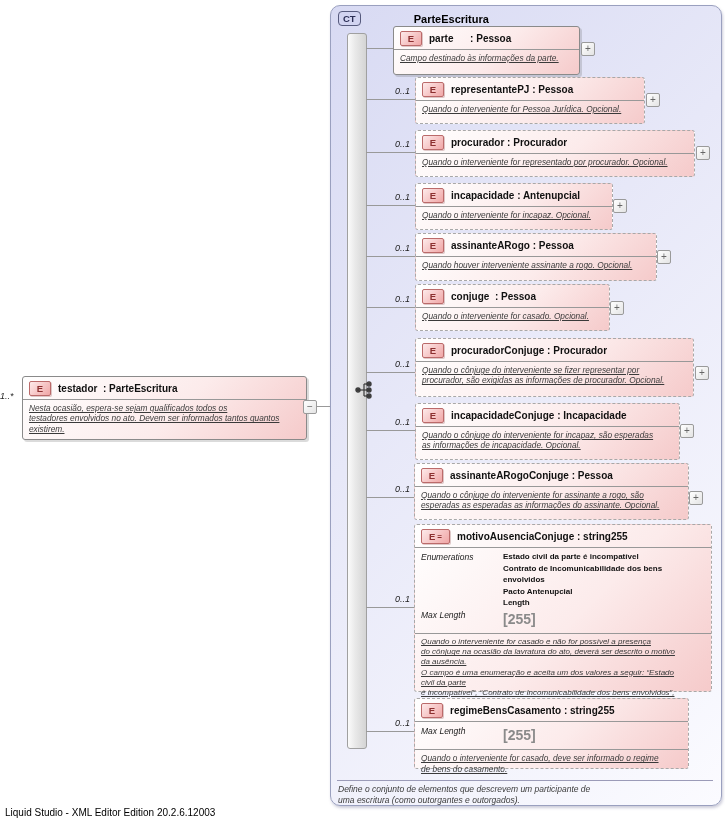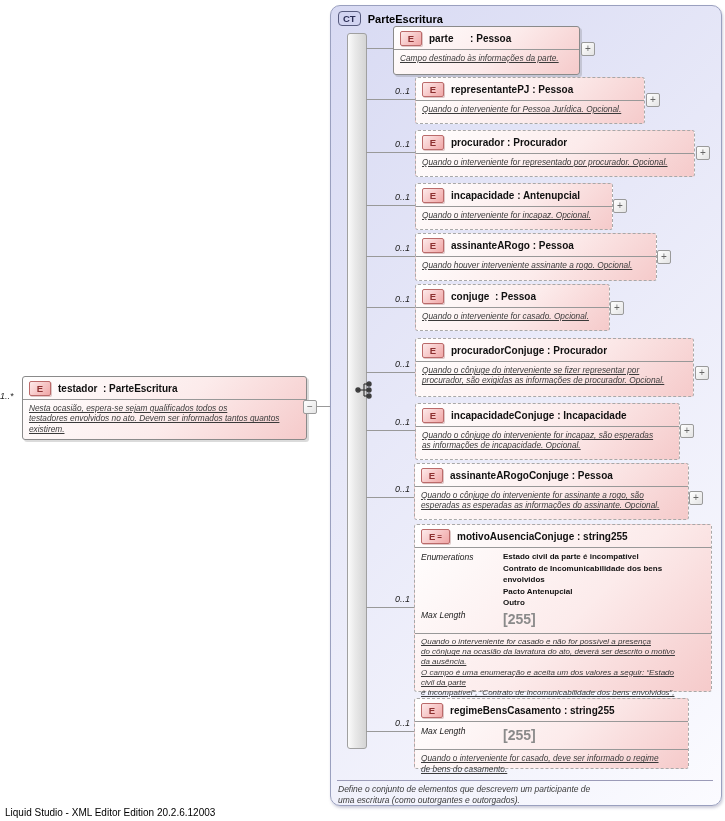--- a/index.html
+++ b/index.html
@@ -7,21 +7,21 @@
           font-family:"Liberation Sans",sans-serif;overflow:hidden;}
 
   
   .ct-container{position:absolute;left:330px;top:5px;width:390px;height:799px;
     border:1px solid #9aa0bf;border-radius:10px;
     background:linear-gradient(135deg,#d8daf3 0%,#e7e8f8 40%,#fbfbff 100%);
     box-shadow:1px 2px 3px rgba(110,110,150,.35);}
   .ct-header{position:absolute;left:7px;top:5px;display:flex;align-items:center;gap:7px;}
   .ct-badge{border:1px solid #565a7d;border-radius:4px;background:#d2d4f1;color:#2b2e55;
     font-size:9.5px;font-weight:bold;padding:1px 4px;line-height:11px;}
-  .ct-title{font-weight:bold;font-size:11px;color:#000;}
+  .ct-title{font-weight:bold;font-size:11px;color:#000;margin-left:46px;}
   .ct-anno-sep{position:absolute;left:6px;width:376px;top:774px;height:1px;background:#9b9bb8;}
   .ct-anno{position:absolute;left:7px;top:778px;width:372px;font-style:italic;
     font-size:8.5px;color:#3c3c3c;line-height:1.3;white-space:pre-wrap;}
 
   
   .spine{position:absolute;left:347px;top:33px;width:18px;height:714px;
     border:1px solid #a0a0a0;border-radius:3px;
     background:linear-gradient(90deg,#fbfbfb,#e9e9e9 40%,#d4d4d4);}
   .seq-icon{position:absolute;left:354px;top:380px;width:20px;height:20px;}
 
@@ -225,21 +225,21 @@
       <span class="title-text">motivoAusenciaConjuge : string255</span>
     </div>
     <div class="node-sep"></div>
     <div class="facets">
       <div class="facet-row">
         <span class="facet-label">Enumerations</span>
         <div class="facet-values">
           <div>Estado civil da parte é incompatível</div>
           <div>Contrato de Incomunicabilidade dos bens envolvidos</div>
           <div>Pacto Antenupcial</div>
-          <div>Outro</div>
+          <div>Length</div>
         </div>
       </div>
       <div class="facet-row">
         <span class="facet-label">Max Length</span>
         <div class="facet-values muted">[255]</div>
       </div>
     </div>
     <div class="node-sep"></div>
     <div class="node-anno small">Quando o interveniente for casado e não for possível a presença
 do cônjuge na ocasião da lavratura do ato, deverá ser descrito o motivo

